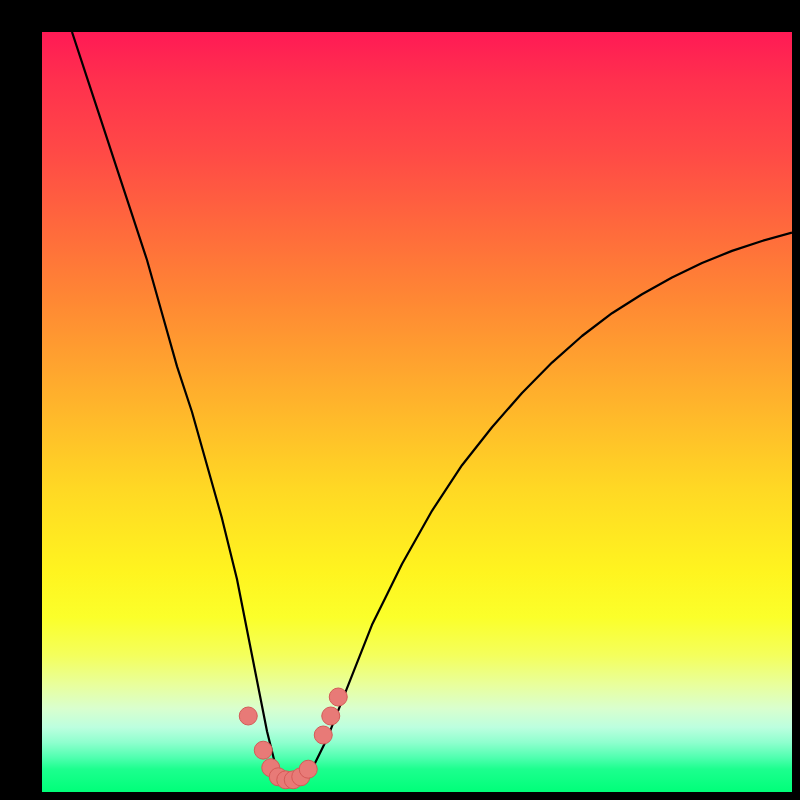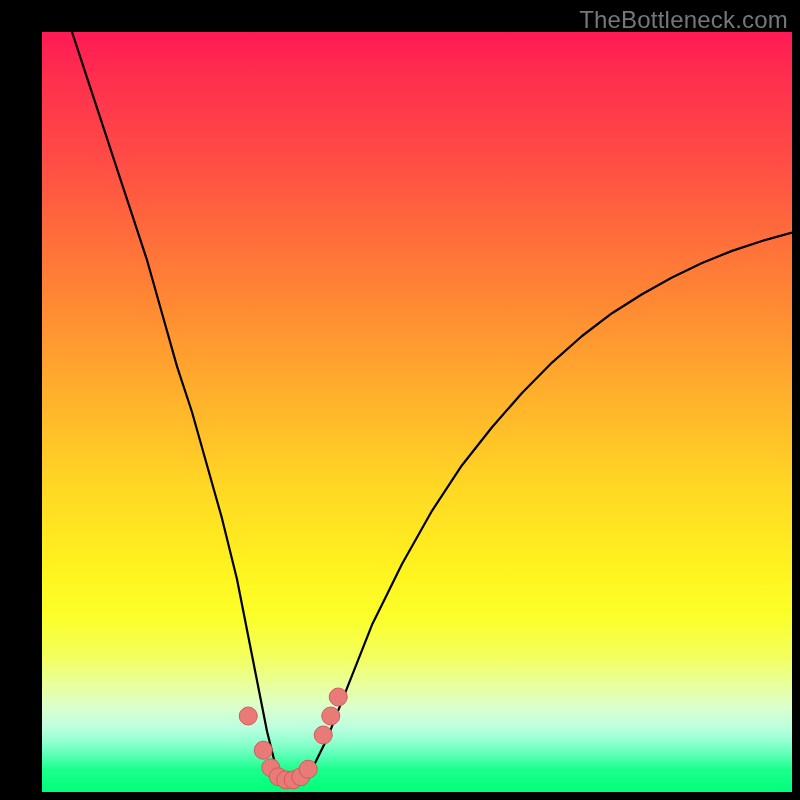--- a/index.html
+++ b/index.html
@@ -80,14 +80,13 @@
           <circle cx="243.75" cy="747.84" r="9" fill="#e87a77" stroke="#d45a57" stroke-width="1"></circle>
           <circle cx="251.25" cy="747.84" r="9" fill="#e87a77" stroke="#d45a57" stroke-width="1"></circle>
           <circle cx="258.75" cy="744.80" r="9" fill="#e87a77" stroke="#d45a57" stroke-width="1"></circle>
           <circle cx="266.25" cy="737.20" r="9" fill="#e87a77" stroke="#d45a57" stroke-width="1"></circle>
           <circle cx="281.25" cy="703.00" r="9" fill="#e87a77" stroke="#d45a57" stroke-width="1"></circle>
           <circle cx="288.75" cy="684.00" r="9" fill="#e87a77" stroke="#d45a57" stroke-width="1"></circle>
           <circle cx="296.25" cy="665.00" r="9" fill="#e87a77" stroke="#d45a57" stroke-width="1"></circle>
         </g>
     </svg>
   </div>
-  <div class="watermark">TheBottleneck.com</div>
 </div>
 
 </body></html>

